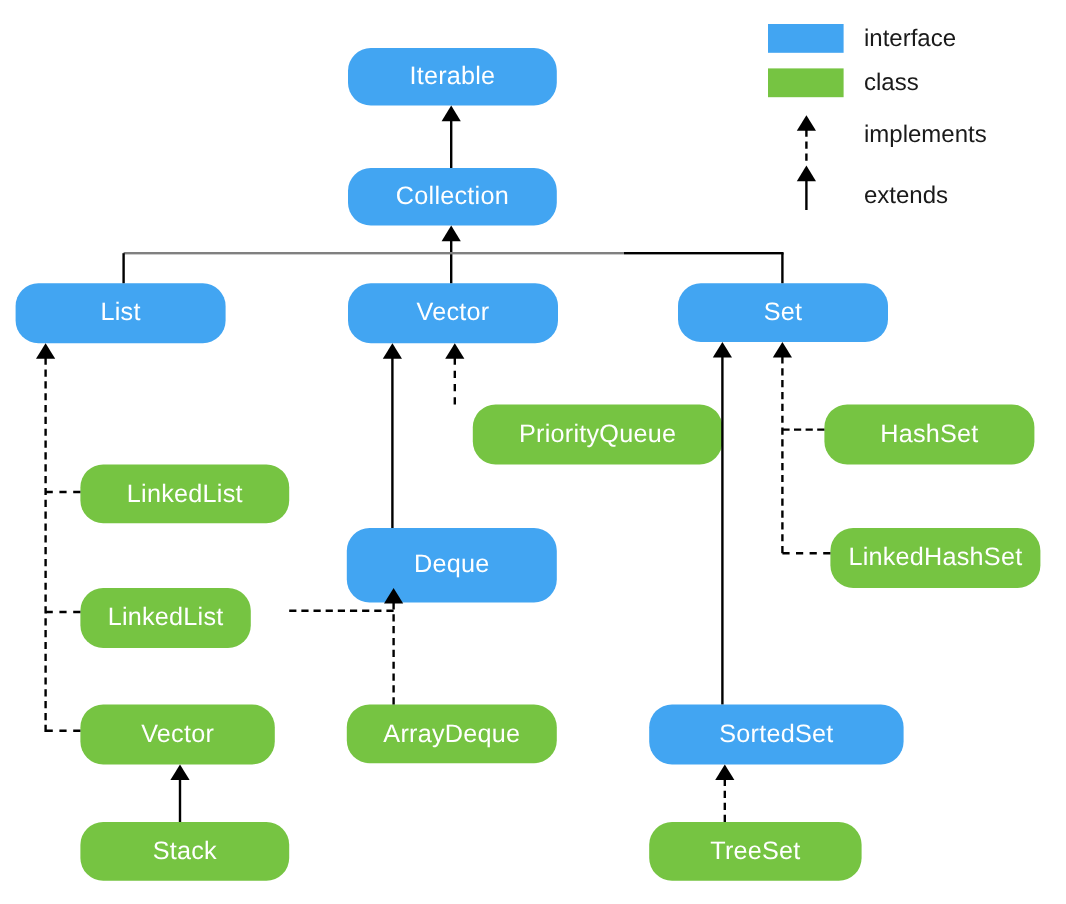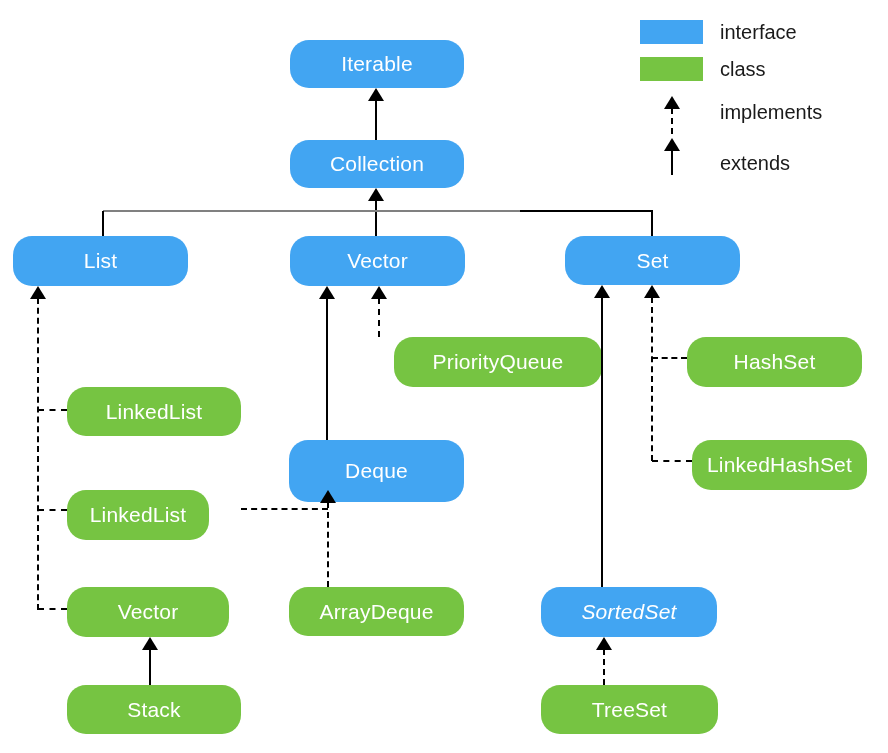--- a/index.html
+++ b/index.html
@@ -55,21 +55,21 @@
 <body>
 
 <div class="canvas">
 
   <div class="node interface" style="left:290px; top:40px;  width:174px; height:48px;">Iterable</div>
   <div class="node interface" style="left:290px; top:140px; width:174px; height:48px;">Collection</div>
   <div class="node interface" style="left:13px;  top:236px; width:175px; height:50px;">List</div>
   <div class="node interface" style="left:290px; top:236px; width:175px; height:50px;">Vector</div>
   <div class="node interface" style="left:565px; top:236px; width:175px; height:49px;">Set</div>
   <div class="node interface" style="left:289px; top:440px; width:175px; height:62px;">Deque</div>
-  <div class="node interface" style="left:541px; top:587px; width:176px; height:50px;font-style:italic;">SortedSet</div>
+  <div class="node interface" style="left:541px; top:587px; width:212px; height:50px;">SortedSet</div>
 
   <div class="node class" style="left:67px;  top:387px; width:174px; height:49px;">LinkedList</div>
   <div class="node class" style="left:67px;  top:490px; width:142px; height:50px;">LinkedList</div>
   <div class="node class" style="left:67px;  top:587px; width:162px; height:50px;">Vector</div>
   <div class="node class" style="left:67px;  top:685px; width:174px; height:49px;">Stack</div>
   <div class="node class" style="left:366px; top:337px; width:208px; height:50px;margin-left:28px;">PriorityQueue</div>
   <div class="node class" style="left:289px; top:587px; width:175px; height:49px;">ArrayDeque</div>
   <div class="node class" style="left:687px; top:337px; width:175px; height:50px;">HashSet</div>
   <div class="node class" style="left:692px; top:440px; width:175px; height:50px;">LinkedHashSet</div>
   <div class="node class" style="left:541px; top:685px; width:177px; height:49px;">TreeSet</div>

